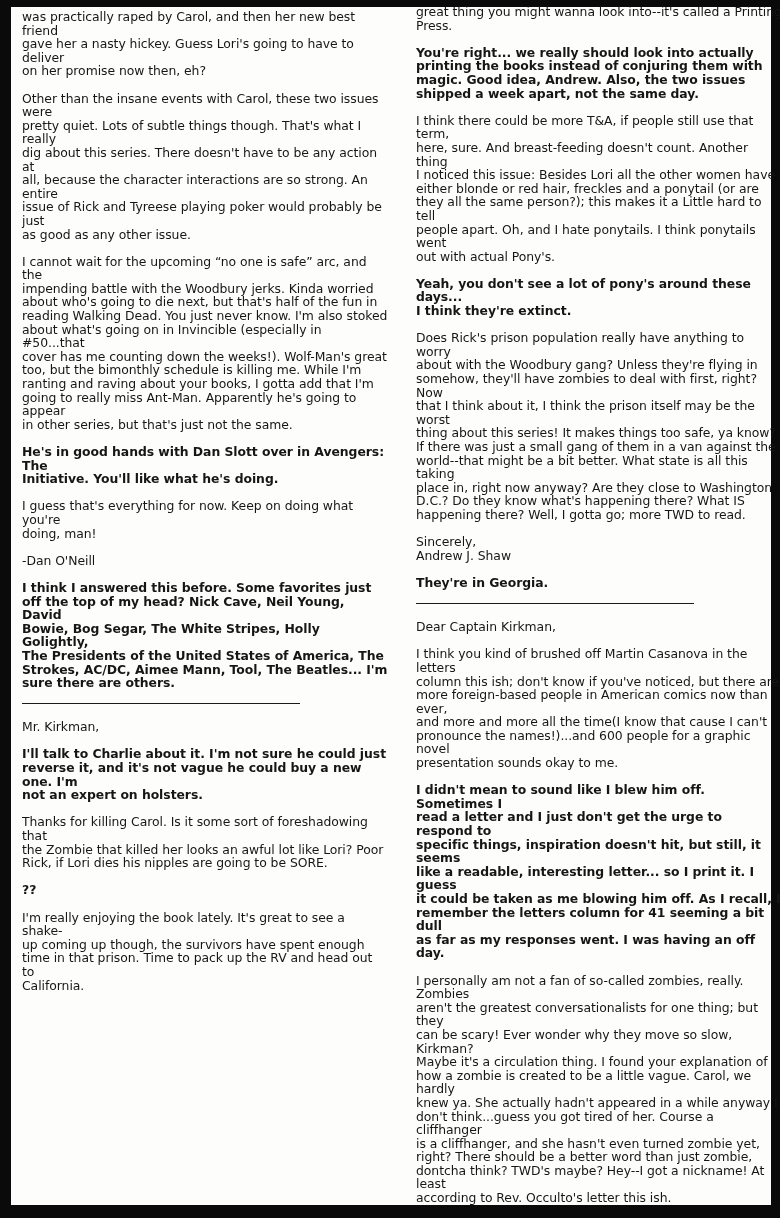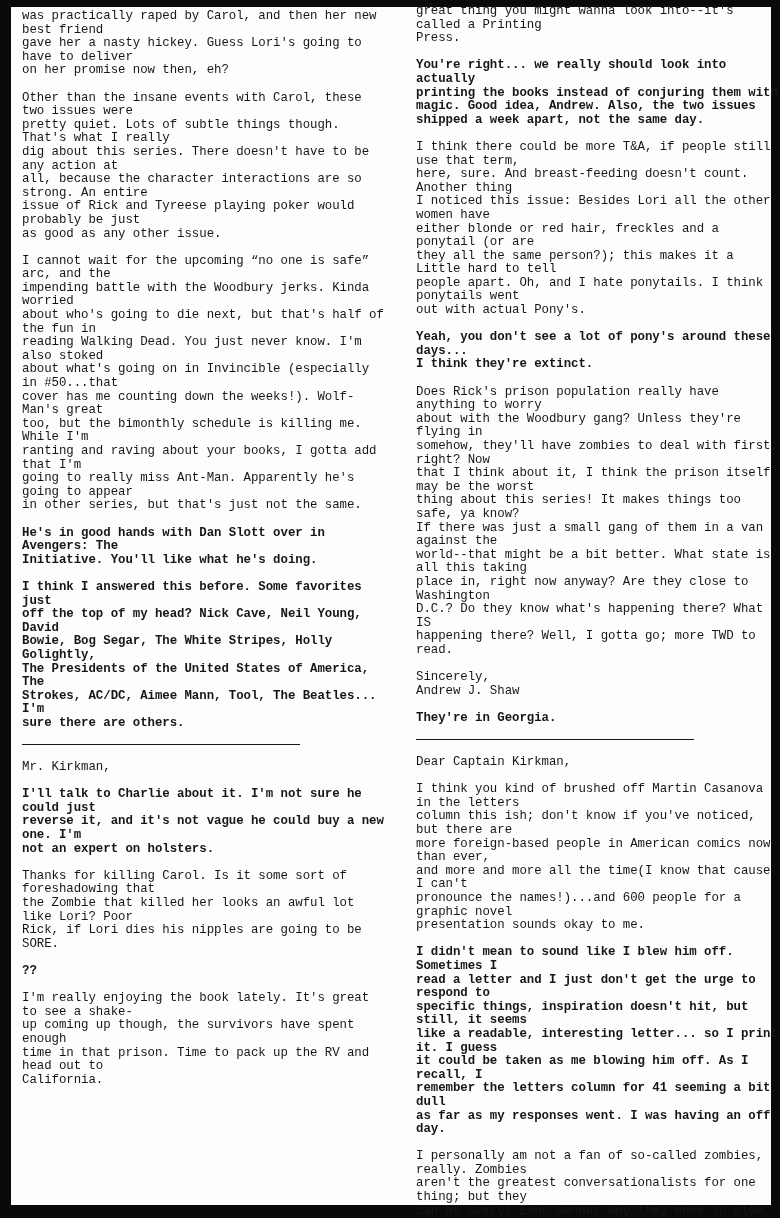--- a/index.html
+++ b/index.html
@@ -22,21 +22,20 @@
     top: 0;
     font-size: 12.4px;
     line-height: 13.6px;
     letter-spacing: -0.05px;
   }
   .col.left { left: 11px; width: 366px; }
   .col.right { left: 405px; width: 366px; }
   .col p {
     margin: 0 0 13.6px 0;
     white-space: pre-line;
-    font-family: Liberation Mono, monospace;
   }
   .col p.b { font-weight: bold; margin-top: 10px; }
   .rule {
     height: 0;
     border-top: 1.6px solid #1a1a1a;
     width: 278px;
     margin: 0 0 16px 0;
   }
 </style>
 </head>
@@ -58,20 +57,23 @@
 about who's going to die next, but that's half of the fun in
 reading Walking Dead. You just never know.  I'm also stoked
 about what's going on in Invincible (especially in #50...that
 cover has me counting down the weeks!).  Wolf-Man's great
 too, but the bimonthly schedule is killing me.  While I'm
 ranting and raving about your books, I gotta add that I'm
 going to really miss Ant-Man.  Apparently he's going to appear
 in other series, but that's just not the same.</p>
       <p class="b">He's in good hands with Dan Slott over in Avengers: The
 Initiative.  You'll like what he's doing.</p>
+      <p>I guess that's everything for now.  Keep on doing what you're
+doing, man!</p>
+      <p>-Dan O'Neill</p>
       <p class="b">I think I answered this before.  Some favorites just
 off the top of my head?  Nick Cave, Neil Young, David
 Bowie, Bog Segar, The White Stripes, Holly Golightly,
 The Presidents of the United States of America, The
 Strokes, AC/DC, Aimee Mann, Tool, The Beatles... I'm
 sure there are others.</p>
       <div class="rule"></div>
       <p>Mr. Kirkman,</p>
       <p class="b">I'll talk to Charlie about it.  I'm not sure he could just
 reverse it, and it's not vague he could buy a new one.  I'm

